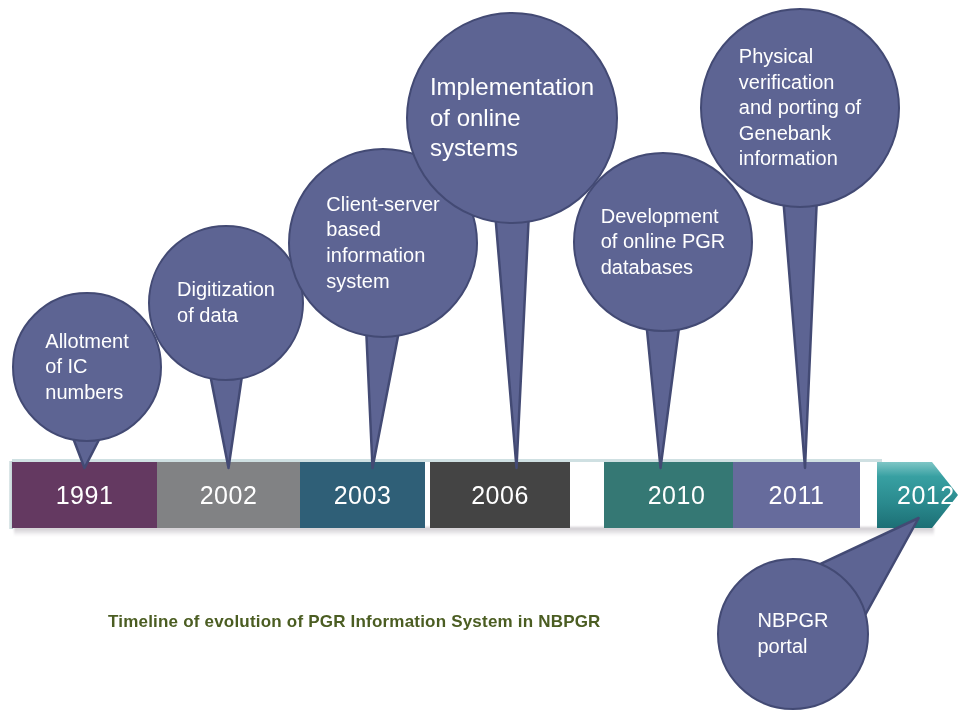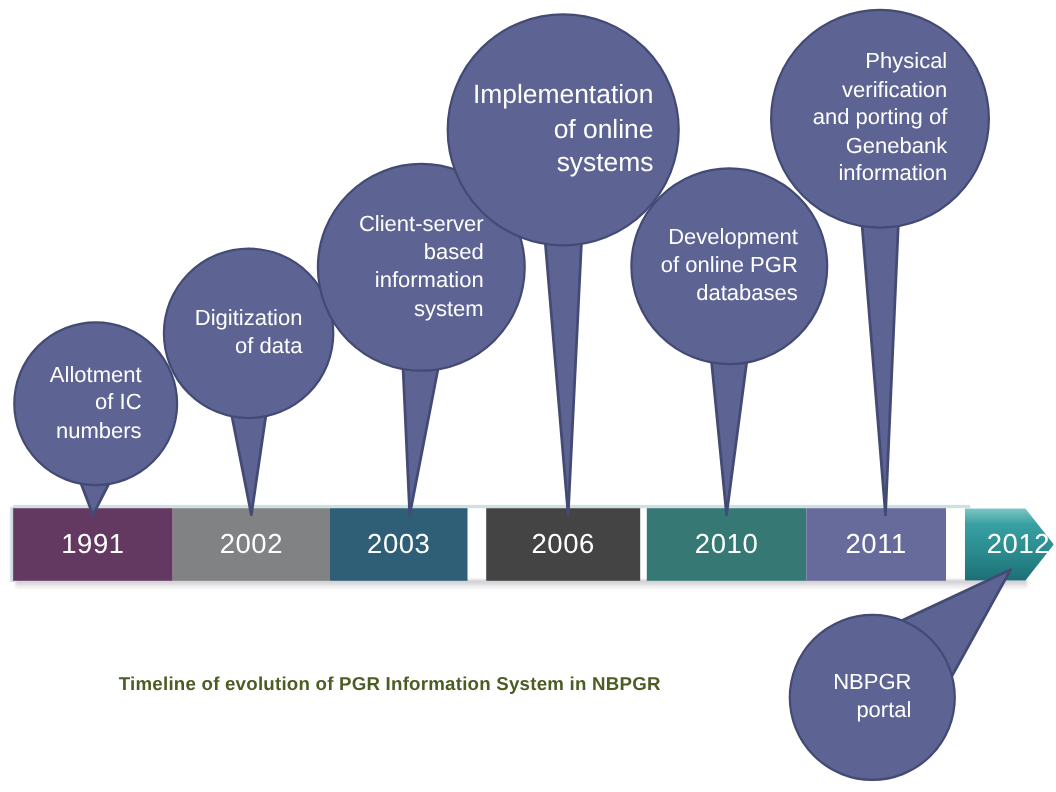--- a/index.html
+++ b/index.html
@@ -92,21 +92,21 @@
     background: #5d6493;
     border: 2.5px solid #434a74;
     box-sizing: border-box;
     display: flex;
     align-items: center;
     justify-content: center;
     z-index: 2;
   }
   .bubble-text {
     color: #ffffff;
-    text-align: right;
+    text-align: left;
     font-size: 20px;
     line-height: 1.28;
     font-family: "Liberation Sans", sans-serif;
     padding: 0 6px;
     white-space: pre-line;
   }
   .tail {
     position: absolute;
     z-index: 1;
   }
@@ -224,24 +224,24 @@
   <div id="timeline-bar">
       <div class="tl-seg" style="left: 0px; width: 145px; background: rgb(100, 57, 97);">
         <span class="tl-year">1991</span>
       </div>
       <div class="tl-seg" style="left: 145px; width: 143px; background: rgb(129, 130, 132);">
         <span class="tl-year">2002</span>
       </div>
       <div class="tl-seg" style="left: 288px; width: 125px; background: rgb(47, 95, 119); align-items: center;">
         <span class="tl-year">2003</span>
       </div>
-      <div class="tl-seg" style="left: 430px; width: 140px; background: rgb(68, 68, 68);">
+      <div class="tl-seg" style="left: 418px; width: 140px; background: rgb(68, 68, 68);">
         <span class="tl-year">2006</span>
       </div>
-      <div class="tl-seg" style="left: 576px; width: 145px; background: rgb(53, 120, 116);">
+      <div class="tl-seg" style="left: 592px; width: 145px; background: rgb(53, 120, 116);">
         <span class="tl-year">2010</span>
       </div>
       <div class="tl-seg" style="left: 721px; width: 127px; background: rgb(102, 107, 156);">
         <span class="tl-year">2011</span>
       </div>
       <div class="tl-seg tl-arrow" style="left: 865px; width: 81px; display: flex; align-items: center; justify-content: flex-start; padding-left: 20px;">
         <div class="tl-arrow-shape" style="background: linear-gradient(rgb(127, 198, 198) 0%, rgb(56, 160, 162) 22%, rgb(42, 138, 142) 62%, rgb(29, 111, 117) 100%);"></div>
         <span class="tl-year">2012</span>
       </div>
     </div>

